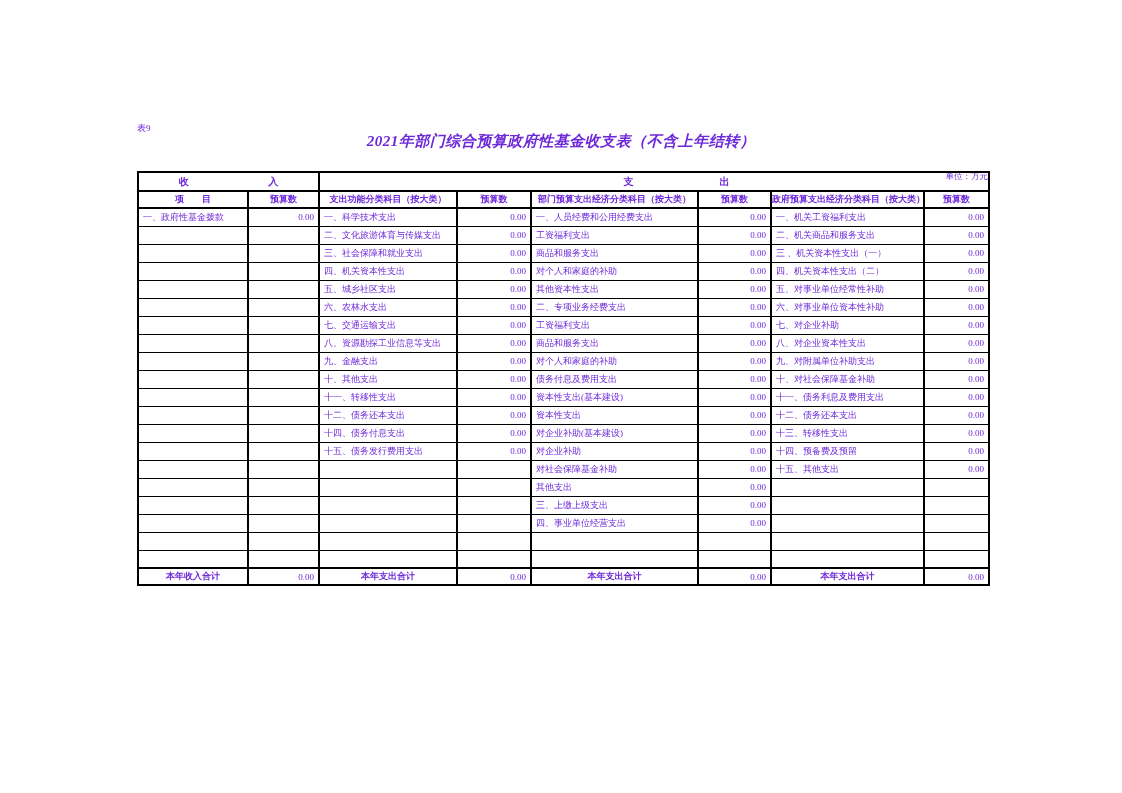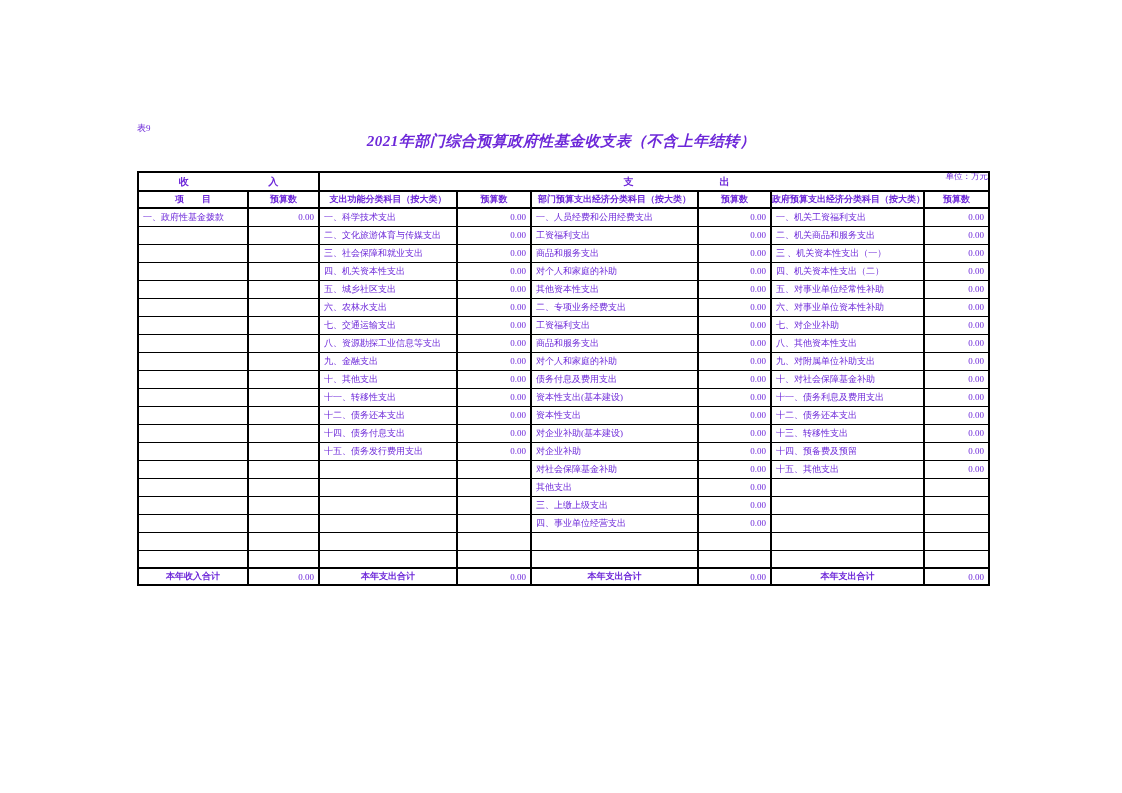--- a/index.html
+++ b/index.html
@@ -195,21 +195,21 @@
           <td class="item">七、对企业补助</td>
           <td class="val">0.00</td>
         </tr>
         <tr>
           <td class="item"></td>
           <td class="val"></td>
           <td class="item">八、资源勘探工业信息等支出</td>
           <td class="val">0.00</td>
           <td class="item sub">商品和服务支出</td>
           <td class="val">0.00</td>
-          <td class="item">八、其他资本性支出</td>
+          <td class="item">八、对企业资本性支出</td>
           <td class="val">0.00</td>
         </tr>
         <tr>
           <td class="item"></td>
           <td class="val"></td>
           <td class="item">九、金融支出</td>
           <td class="val">0.00</td>
           <td class="item sub">对个人和家庭的补助</td>
           <td class="val">0.00</td>
           <td class="item">九、对附属单位补助支出</td>

